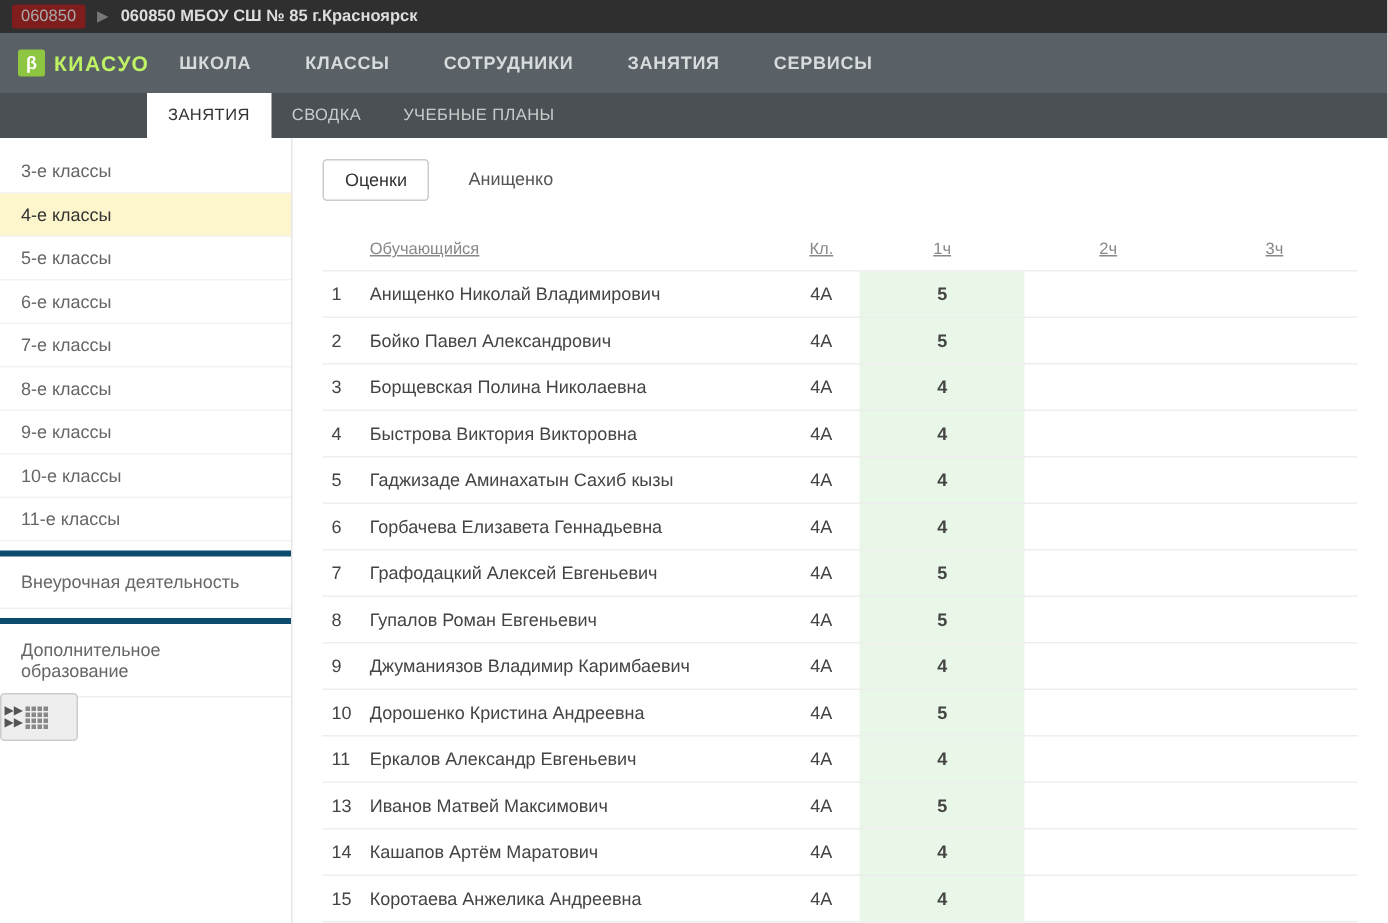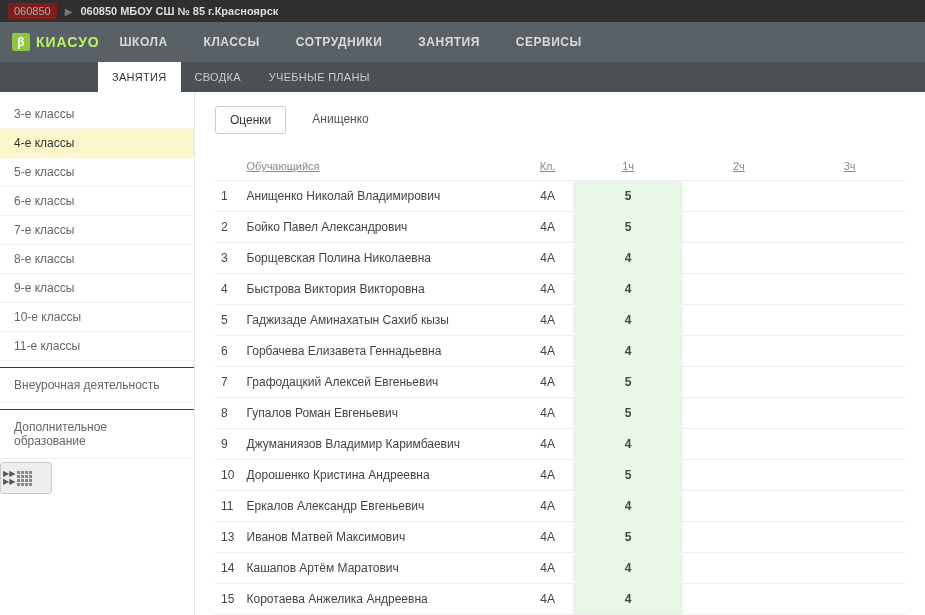--- a/index.html
+++ b/index.html
@@ -114,21 +114,21 @@
     }
     .sidebar-item.active {
       background: #fdf6cd;
       color: #333;
     }
     .sidebar-section {
       padding: 10px 14px;
       font-size: 12px;
       color: #666;
       border-bottom: 1px solid #f0f0f0;
-      border-top: 1px solid #0c4a6e;
+      border-top: 4px solid #0c4a6e;
       margin-top: 6px;
       cursor: pointer;
     }
 
     
     .sidebar-widget {
       position: absolute;
       left: 0;
       top: 370px;
       width: 52px;

